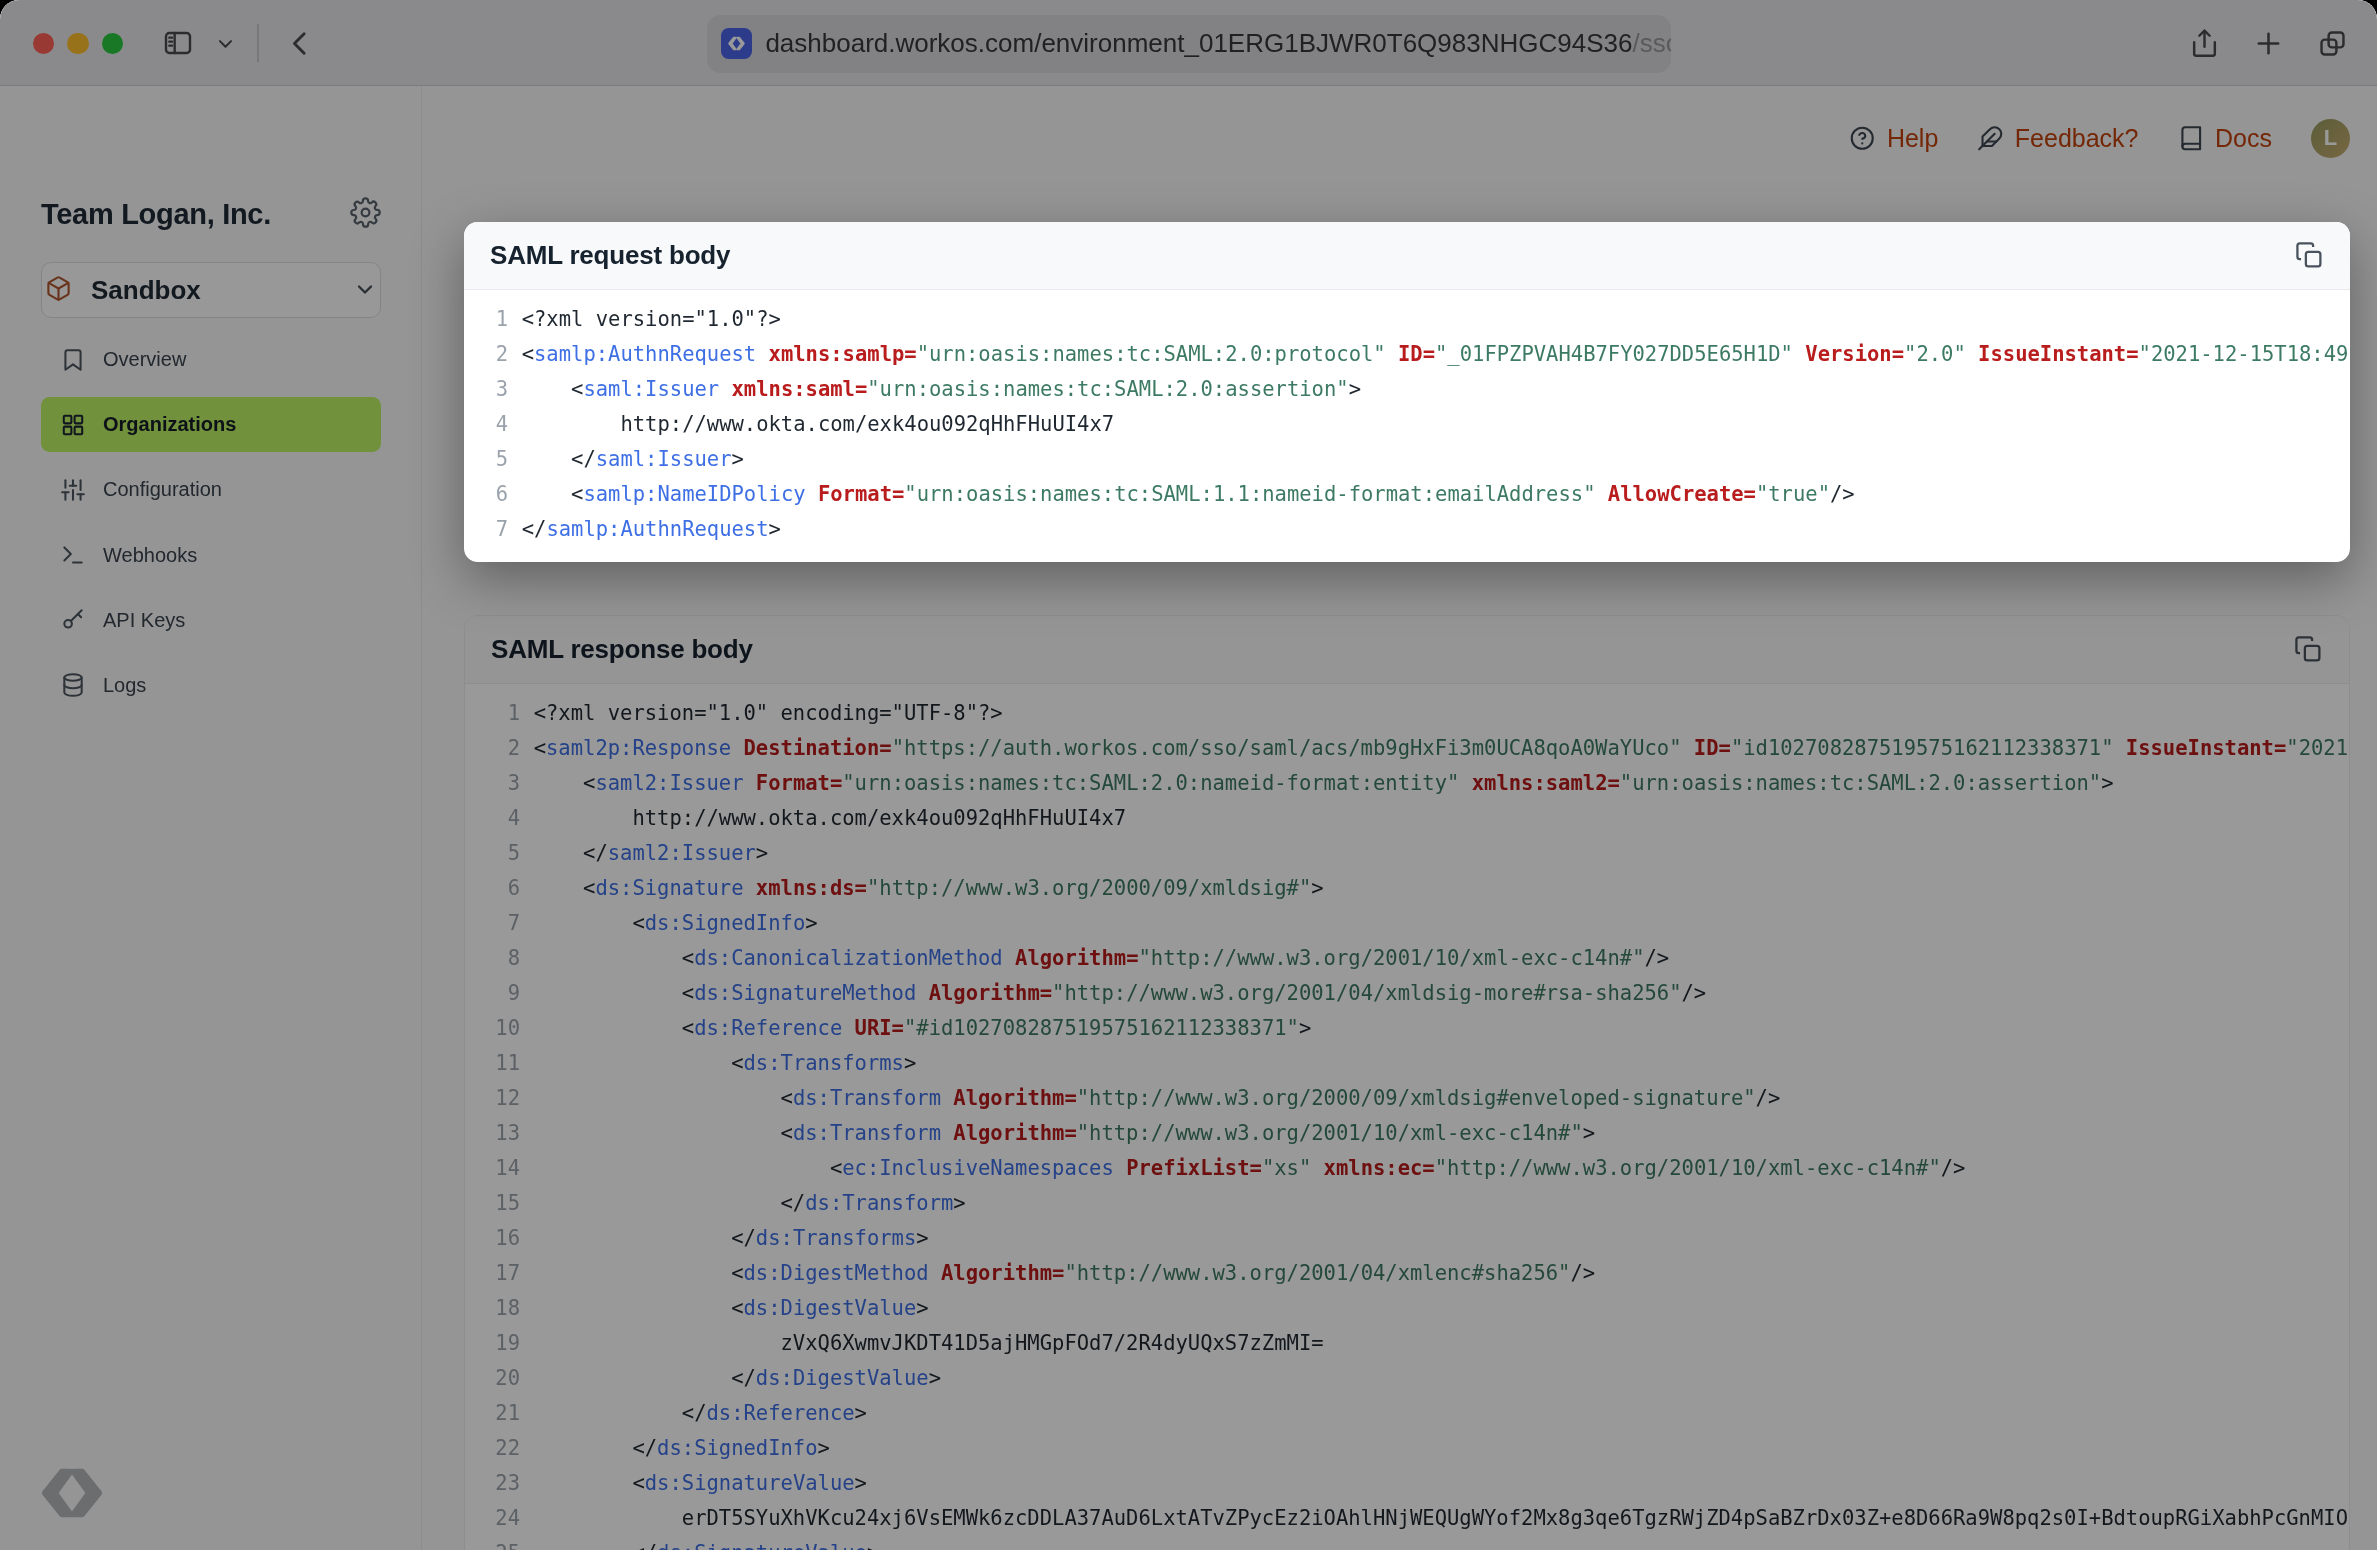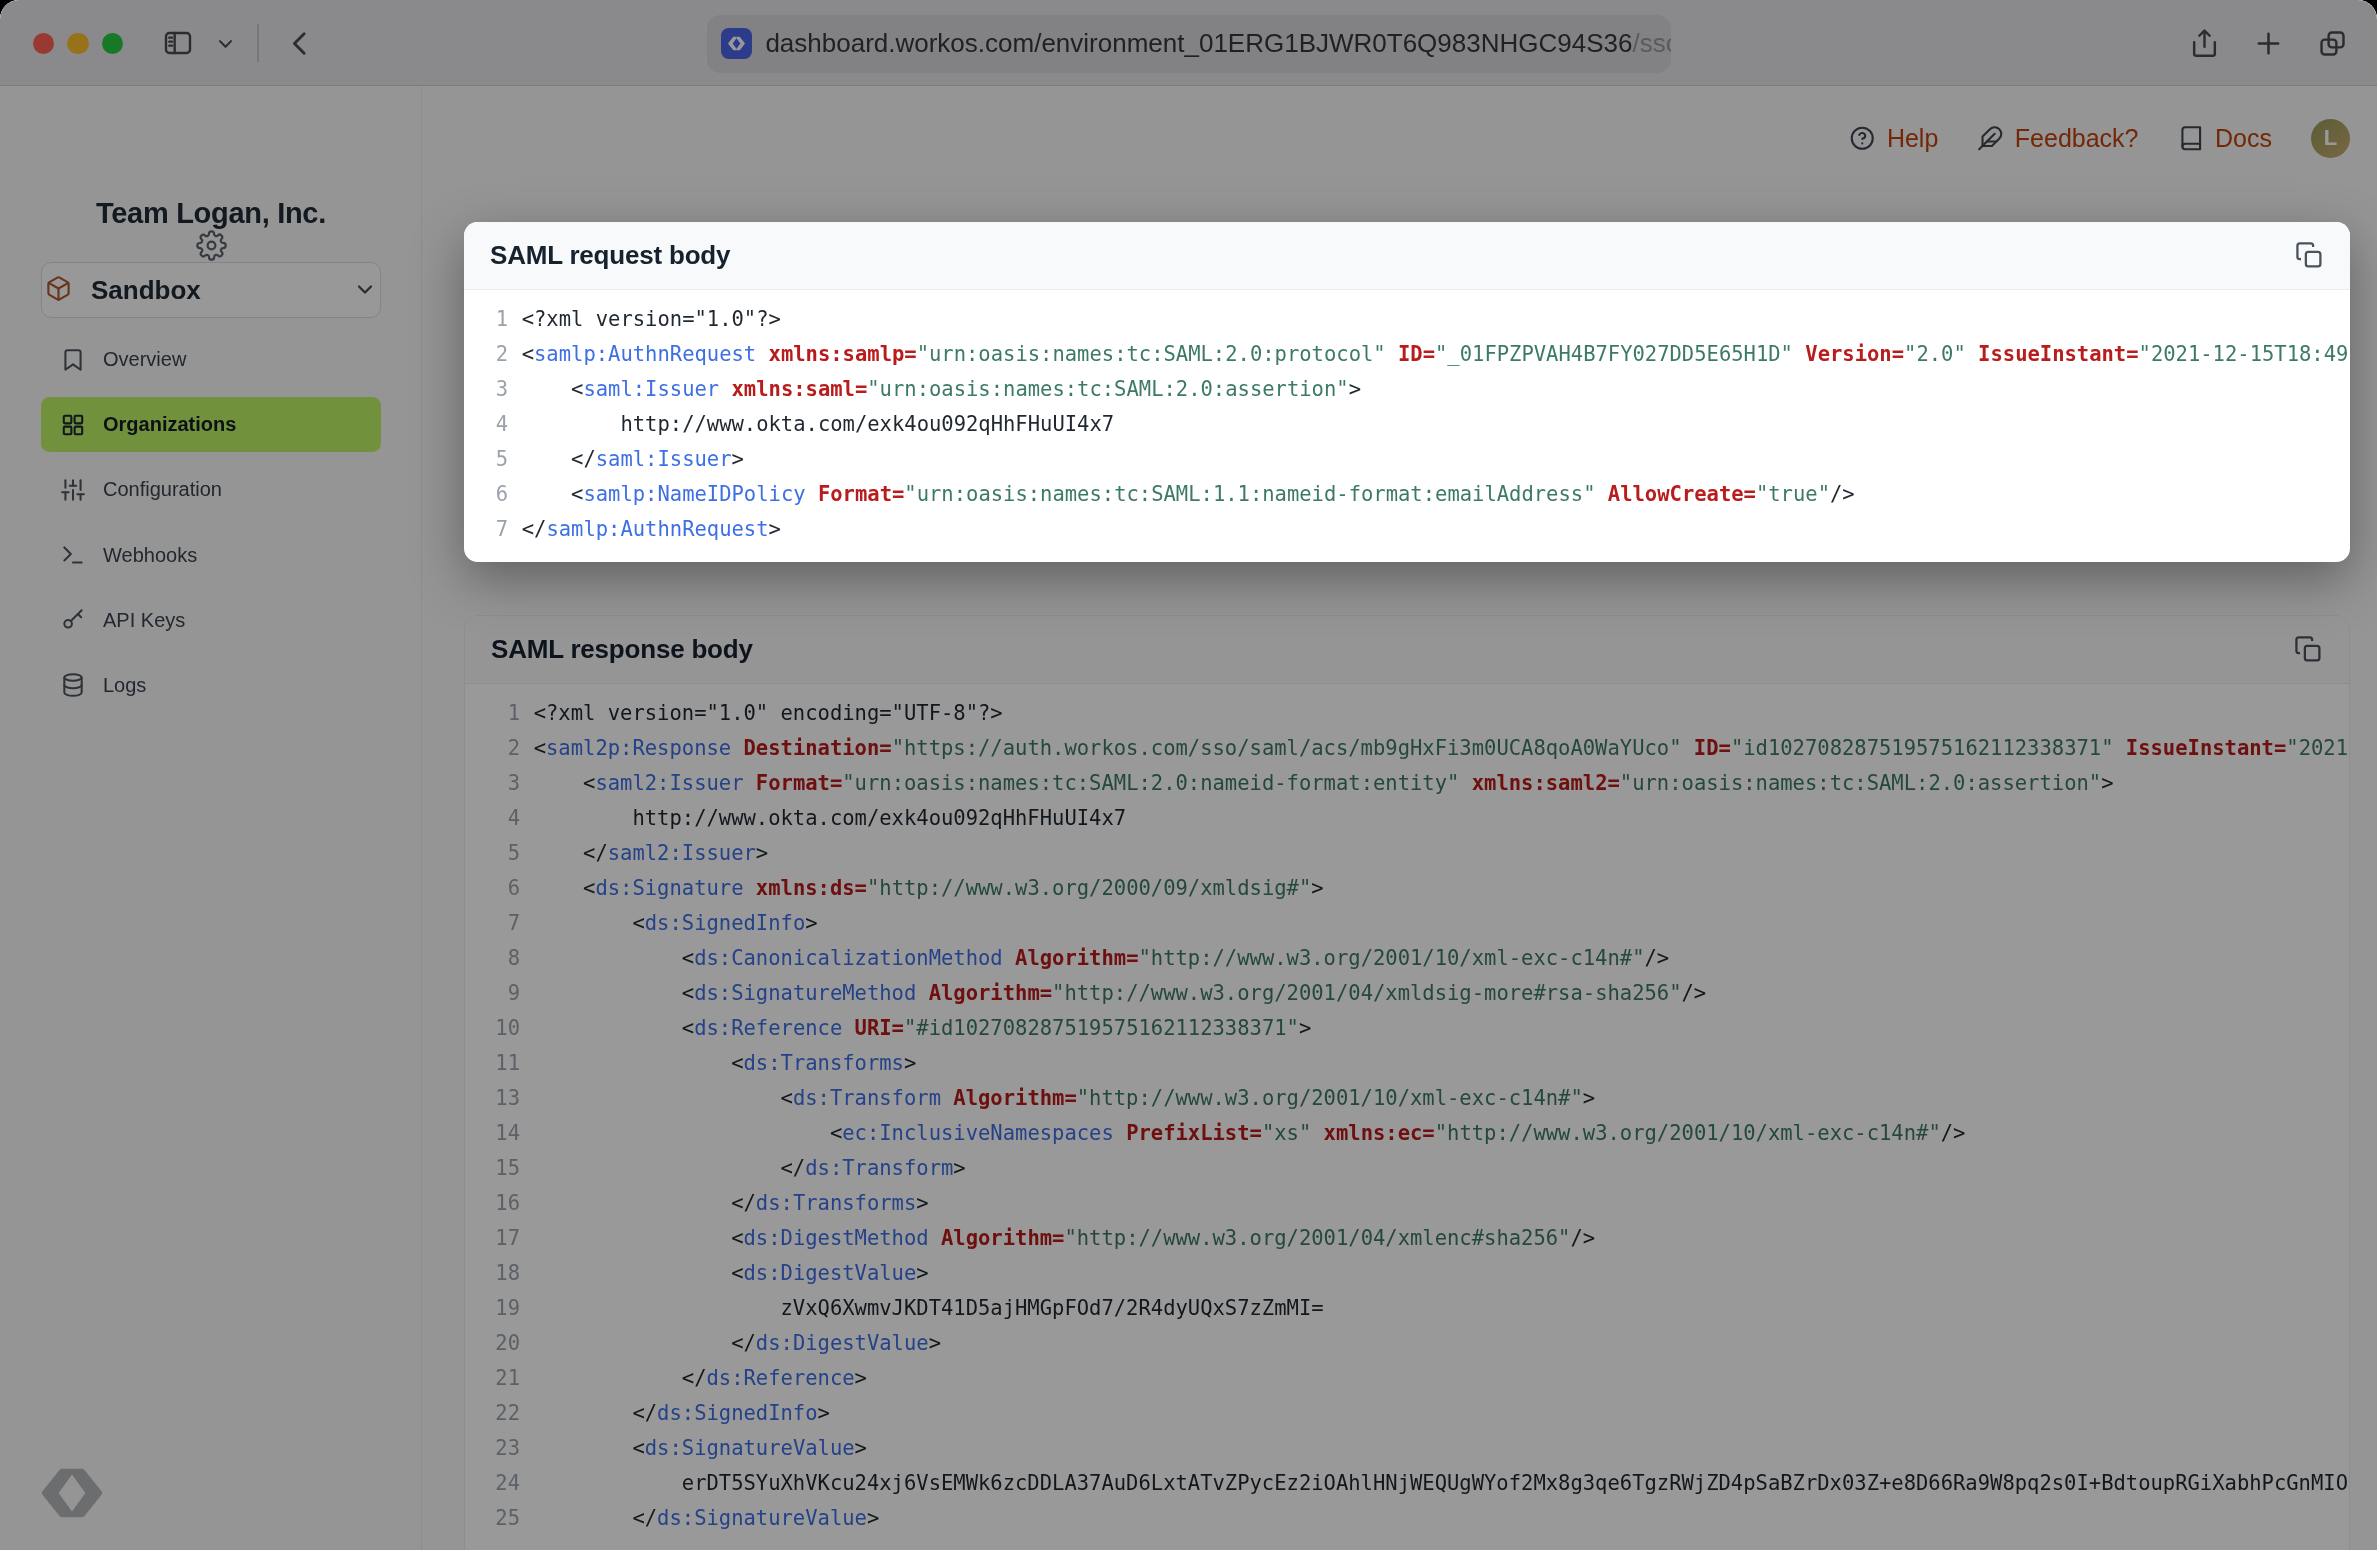--- a/index.html
+++ b/index.html
@@ -19,21 +19,21 @@
 
   .urlbar { position:absolute; left:707px; top:14.5px; width:964px; height:58px; border-radius:13.7px; background:#d9d9de;
             display:flex; align-items:center; padding:0 13.7px; gap:13.7px; overflow:hidden; }
   .favicon { width:31px; height:31px; border-radius:7.7px; background:#4b63e8; display:flex; align-items:center; justify-content:center; flex:none; }
   .url-text { font-size:26px; color:#38383c; white-space:nowrap; }
   .url-text .sec { color:#97979c; }
 
   
   .app { position:absolute; top:86px; left:0; right:0; bottom:0; }
   .sidebar { position:absolute; left:0; top:0; bottom:0; width:422px; background:#f8f9fa; border-right:1.7px solid #e8eaec; }
-  .team-row { position:absolute; left:41px; top:111px; width:340px; display:flex; align-items:center; justify-content:space-between;flex-direction:column; }
+  .team-row { position:absolute; left:41px; top:111px; width:340px; display:flex; align-items:center; justify-content:space-between; }
   .team-name { font-size:29px; font-weight:700; color:#202b36; letter-spacing:-0.3px; }
   .gear { color:#59636d; }
   .env-select { position:absolute; left:41px; top:176px; width:340px; height:56px; border:1.7px solid #d9dde1; border-radius:10.2px;
                 background:#fdfdfe; display:flex; align-items:center; padding:0 3px; gap:19px; }
   .env-label { font-size:26px; font-weight:700; color:#1f2a35; flex:1; }
   .cube { color:#b05730; }
   .env-chevron { color:#444e58; }
 
   .nav { position:absolute; left:41px; top:246px; width:340px; }
   .nav-item { height:55px; margin-bottom:10.2px; border-radius:8.5px; display:flex; align-items:center; padding:0 19px; gap:17px;
@@ -302,20 +302,21 @@
             <div class="code-line"><span class="ln">2</span><span class="code"><span class="tok-p">&lt;</span><span class="tok-t">saml2p:Response</span><span class="tok-p"> </span><span class="tok-a">Destination=</span><span class="tok-s">"https://auth.workos.com/sso/saml/acs/mb9gHxFi3m0UCA8qoA0WaYUco"</span><span class="tok-p"> </span><span class="tok-a">ID=</span><span class="tok-s">"id102708287519575162112338371"</span><span class="tok-p"> </span><span class="tok-a">IssueInstant=</span><span class="tok-s">"2021-12</span></span></div>
             <div class="code-line"><span class="ln">3</span><span class="code"><span class="tok-p">    &lt;</span><span class="tok-t">saml2:Issuer</span><span class="tok-p"> </span><span class="tok-a">Format=</span><span class="tok-s">"urn:oasis:names:tc:SAML:2.0:nameid-format:entity"</span><span class="tok-p"> </span><span class="tok-a">xmlns:saml2=</span><span class="tok-s">"urn:oasis:names:tc:SAML:2.0:assertion"</span><span class="tok-p">&gt;</span></span></div>
             <div class="code-line"><span class="ln">4</span><span class="code"><span class="tok-p">        http://www.okta.com/exk4ou092qHhFHuUI4x7</span></span></div>
             <div class="code-line"><span class="ln">5</span><span class="code"><span class="tok-p">    &lt;/</span><span class="tok-t">saml2:Issuer</span><span class="tok-p">&gt;</span></span></div>
             <div class="code-line"><span class="ln">6</span><span class="code"><span class="tok-p">    &lt;</span><span class="tok-t">ds:Signature</span><span class="tok-p"> </span><span class="tok-a">xmlns:ds=</span><span class="tok-s">"http://www.w3.org/2000/09/xmldsig#"</span><span class="tok-p">&gt;</span></span></div>
             <div class="code-line"><span class="ln">7</span><span class="code"><span class="tok-p">        &lt;</span><span class="tok-t">ds:SignedInfo</span><span class="tok-p">&gt;</span></span></div>
             <div class="code-line"><span class="ln">8</span><span class="code"><span class="tok-p">            &lt;</span><span class="tok-t">ds:CanonicalizationMethod</span><span class="tok-p"> </span><span class="tok-a">Algorithm=</span><span class="tok-s">"http://www.w3.org/2001/10/xml-exc-c14n#"</span><span class="tok-p">/&gt;</span></span></div>
             <div class="code-line"><span class="ln">9</span><span class="code"><span class="tok-p">            &lt;</span><span class="tok-t">ds:SignatureMethod</span><span class="tok-p"> </span><span class="tok-a">Algorithm=</span><span class="tok-s">"http://www.w3.org/2001/04/xmldsig-more#rsa-sha256"</span><span class="tok-p">/&gt;</span></span></div>
             <div class="code-line"><span class="ln">10</span><span class="code"><span class="tok-p">            &lt;</span><span class="tok-t">ds:Reference</span><span class="tok-p"> </span><span class="tok-a">URI=</span><span class="tok-s">"#id102708287519575162112338371"</span><span class="tok-p">&gt;</span></span></div>
             <div class="code-line"><span class="ln">11</span><span class="code"><span class="tok-p">                &lt;</span><span class="tok-t">ds:Transforms</span><span class="tok-p">&gt;</span></span></div>
+            <div class="code-line"><span class="ln">12</span><span class="code"><span class="tok-p">                    &lt;</span><span class="tok-t">ds:Transform</span><span class="tok-p"> </span><span class="tok-a">Algorithm=</span><span class="tok-s">"http://www.w3.org/2000/09/xmldsig#enveloped-signature"</span><span class="tok-p">/&gt;</span></span></div>
             <div class="code-line"><span class="ln">13</span><span class="code"><span class="tok-p">                    &lt;</span><span class="tok-t">ds:Transform</span><span class="tok-p"> </span><span class="tok-a">Algorithm=</span><span class="tok-s">"http://www.w3.org/2001/10/xml-exc-c14n#"</span><span class="tok-p">&gt;</span></span></div>
             <div class="code-line"><span class="ln">14</span><span class="code"><span class="tok-p">                        &lt;</span><span class="tok-t">ec:InclusiveNamespaces</span><span class="tok-p"> </span><span class="tok-a">PrefixList=</span><span class="tok-s">"xs"</span><span class="tok-p"> </span><span class="tok-a">xmlns:ec=</span><span class="tok-s">"http://www.w3.org/2001/10/xml-exc-c14n#"</span><span class="tok-p">/&gt;</span></span></div>
             <div class="code-line"><span class="ln">15</span><span class="code"><span class="tok-p">                    &lt;/</span><span class="tok-t">ds:Transform</span><span class="tok-p">&gt;</span></span></div>
             <div class="code-line"><span class="ln">16</span><span class="code"><span class="tok-p">                &lt;/</span><span class="tok-t">ds:Transforms</span><span class="tok-p">&gt;</span></span></div>
             <div class="code-line"><span class="ln">17</span><span class="code"><span class="tok-p">                &lt;</span><span class="tok-t">ds:DigestMethod</span><span class="tok-p"> </span><span class="tok-a">Algorithm=</span><span class="tok-s">"http://www.w3.org/2001/04/xmlenc#sha256"</span><span class="tok-p">/&gt;</span></span></div>
             <div class="code-line"><span class="ln">18</span><span class="code"><span class="tok-p">                &lt;</span><span class="tok-t">ds:DigestValue</span><span class="tok-p">&gt;</span></span></div>
             <div class="code-line"><span class="ln">19</span><span class="code"><span class="tok-p">                    zVxQ6XwmvJKDT41D5ajHMGpFOd7/2R4dyUQxS7zZmMI=</span></span></div>
             <div class="code-line"><span class="ln">20</span><span class="code"><span class="tok-p">                &lt;/</span><span class="tok-t">ds:DigestValue</span><span class="tok-p">&gt;</span></span></div>
             <div class="code-line"><span class="ln">21</span><span class="code"><span class="tok-p">            &lt;/</span><span class="tok-t">ds:Reference</span><span class="tok-p">&gt;</span></span></div>
             <div class="code-line"><span class="ln">22</span><span class="code"><span class="tok-p">        &lt;/</span><span class="tok-t">ds:SignedInfo</span><span class="tok-p">&gt;</span></span></div>

